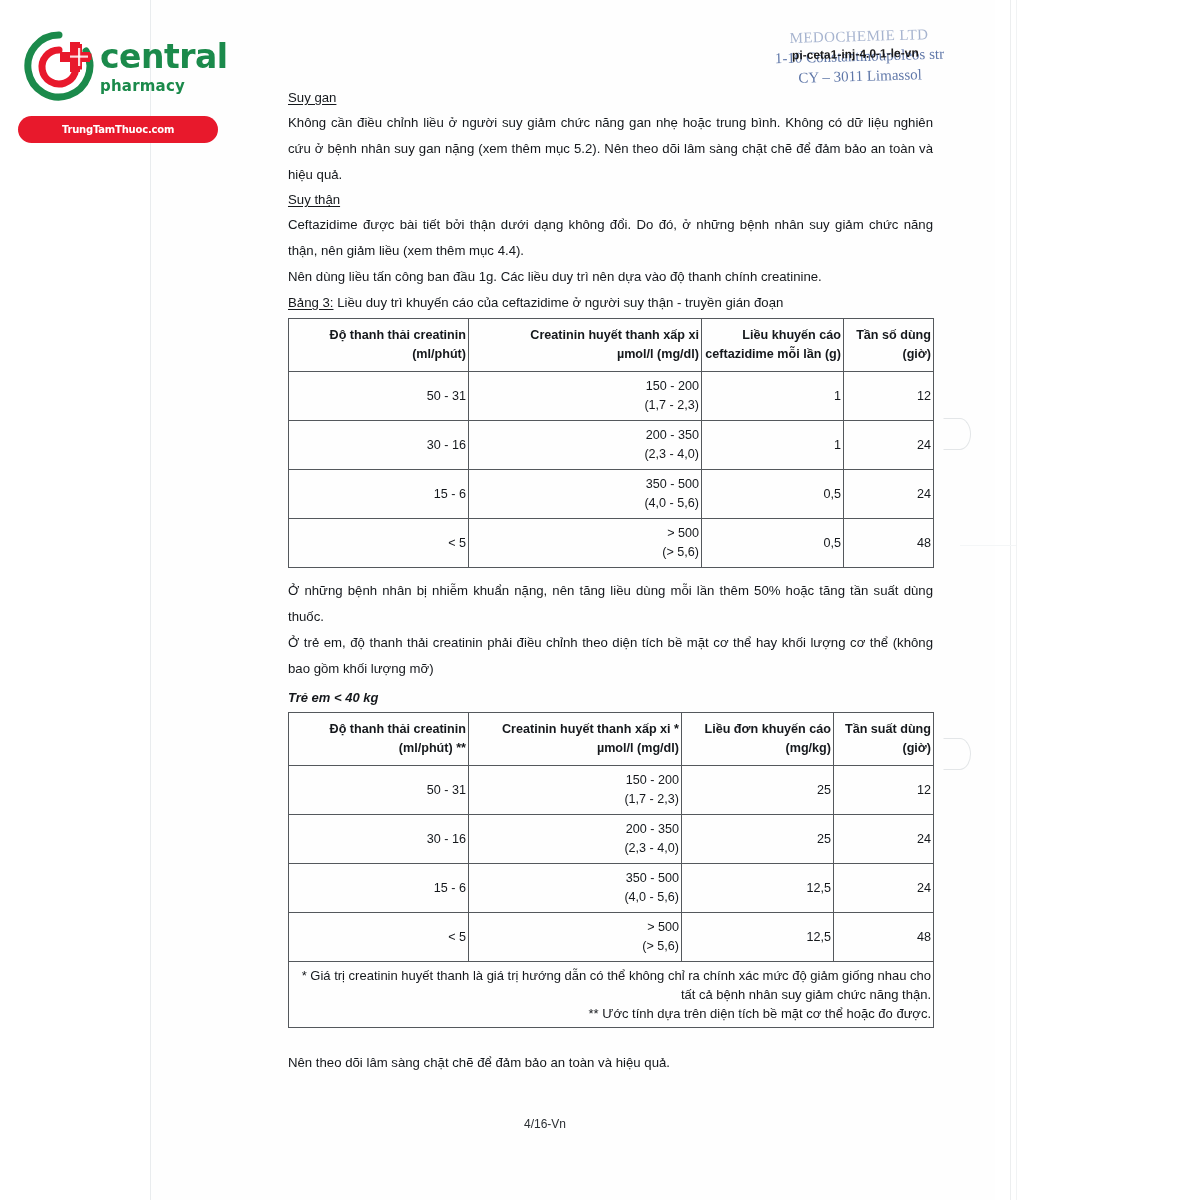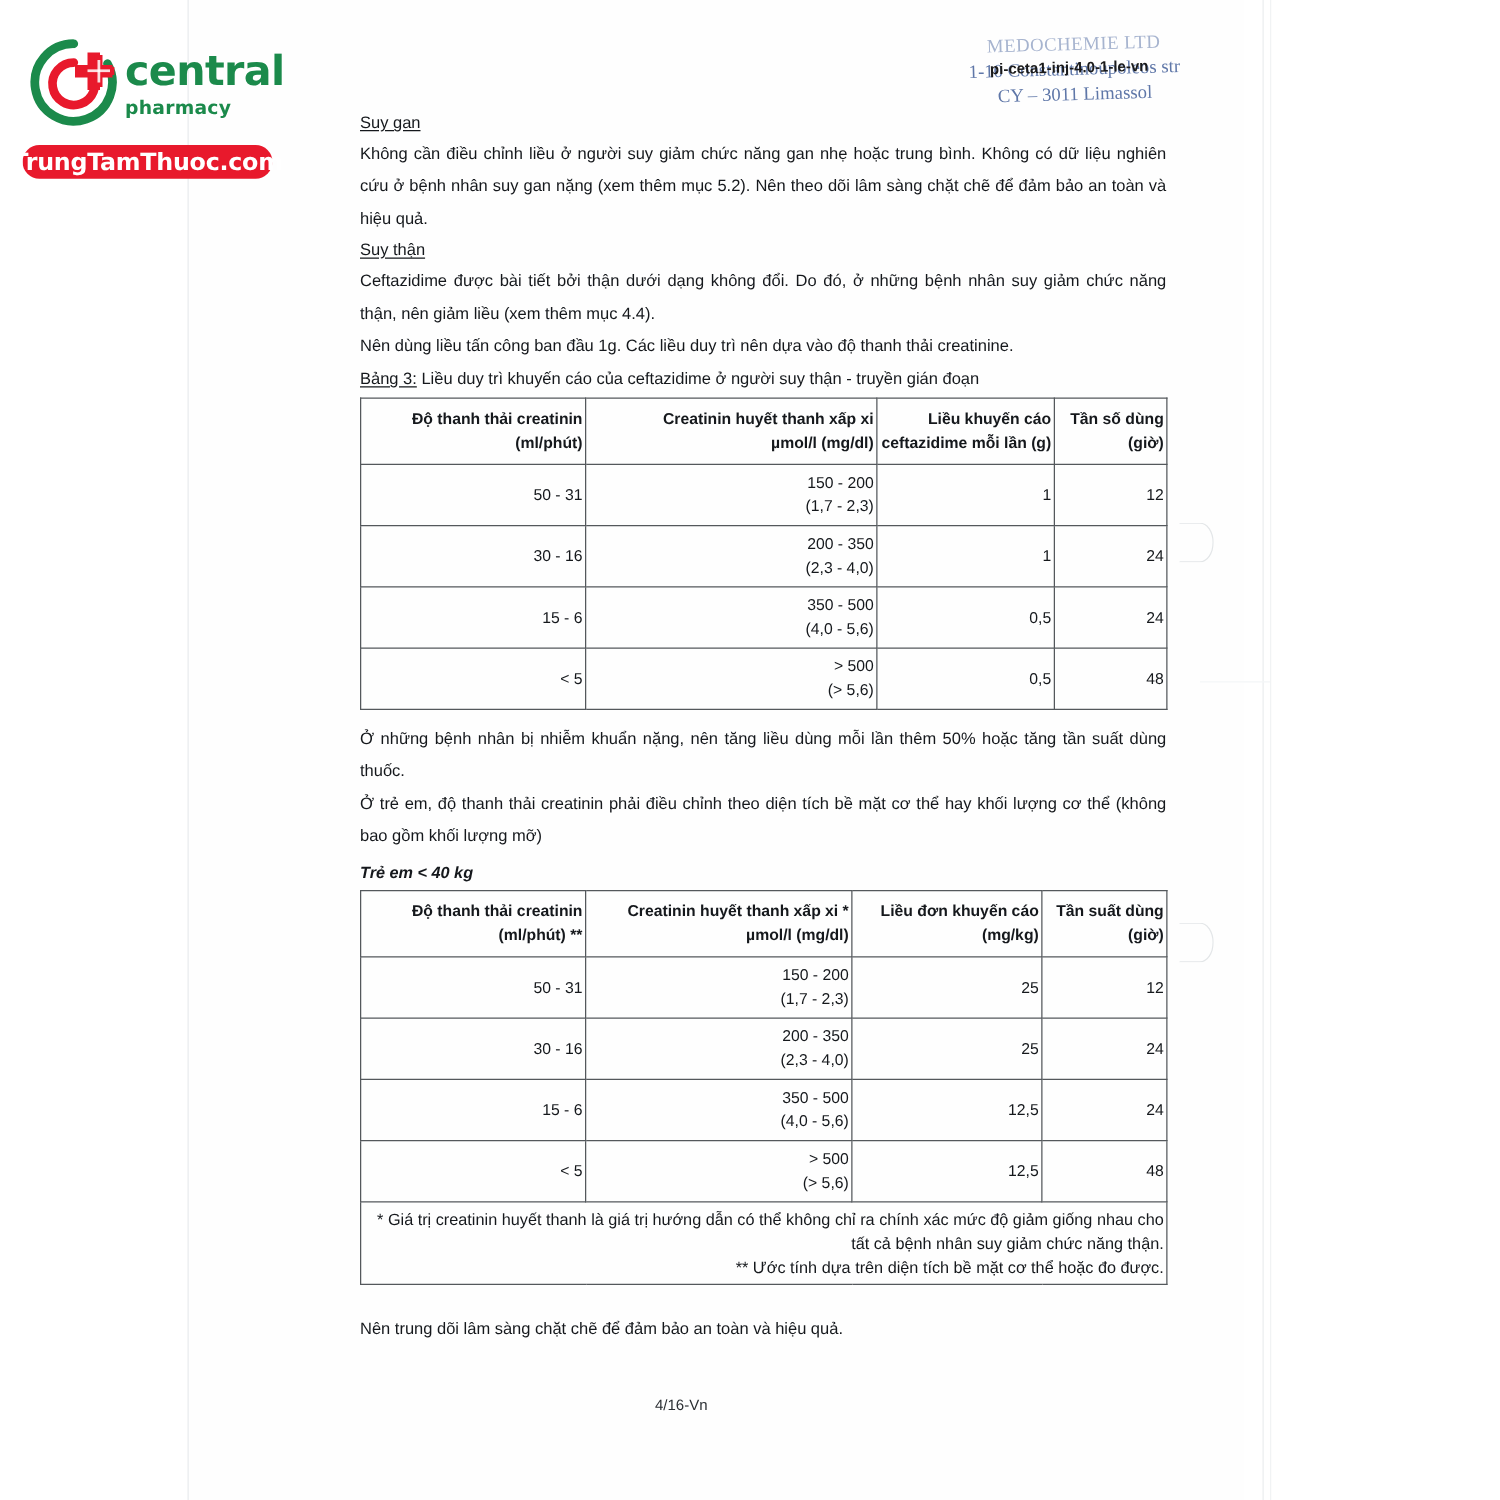--- a/index.html
+++ b/index.html
@@ -89,21 +89,21 @@
     margin-top: 4px;
   }
   #logo-url-pill {
     position: absolute;
     left: 2px; top: 88px;
     width: 200px; height: 27px;
     background: #e8192c;
     border-radius: 14px;
     color: #ffffff;
     font-family: "DejaVu Sans", sans-serif;
-    font-size: 19px;
+    font-size: 10px;
     font-weight: 700;
     display: flex;
     align-items: center;
     justify-content: center;
     letter-spacing: -0.2px;
   }
 
   
   #header-stamp {
     position: absolute;
@@ -264,21 +264,21 @@
   </div>
   <div id="doc-code">pi-ceta1-inj-4.0-1-le-vn</div>
 
   <div id="doc-body">
 
     <p class="sec-head">Suy gan</p>
     <p class="para">Không cần điều chỉnh liều ở người suy giảm chức năng gan nhẹ hoặc trung bình. Không có dữ liệu nghiên cứu ở bệnh nhân suy gan nặng (xem thêm mục 5.2). Nên theo dõi lâm sàng chặt chẽ để đảm bảo an toàn và hiệu quả.</p>
 
     <p class="sec-head">Suy thận</p>
     <p class="para">Ceftazidime được bài tiết bởi thận dưới dạng không đổi. Do đó, ở những bệnh nhân suy giảm chức năng thận, nên giảm liều (xem thêm mục 4.4).</p>
-    <p class="para para-nojust">Nên dùng liều tấn công ban đầu 1g. Các liều duy trì nên dựa vào độ thanh thải creatinine.</p>
+    <p class="para para-nojust">Nên dùng liều tấn công ban đầu 1g. Các liều duy trì nên dựa vào độ thanh chính creatinine.</p>
 
     <p class="tbl-caption">
       <span class="cap-label">Bảng 3:</span><span> Liều duy trì khuyến cáo của ceftazidime ở người suy thận - truyền gián đoạn</span>
     </p>
 
 
     <div id="tbl1-wrap">
       <table class="dose-table" id="tbl-adults">
         <colgroup>
           <col style="width:180px">
@@ -420,17 +420,17 @@
           <tr>
             <td class="notes-cell" colspan="4">
               <span class="note-line">* Giá trị creatinin huyết thanh là giá trị hướng dẫn có thể không chỉ ra chính xác mức độ giảm giống nhau cho tất cả bệnh nhân suy giảm chức năng thận.</span>
               <span class="note-line">** Ước tính dựa trên diện tích bề mặt cơ thể hoặc đo được.</span>
             </td>
           </tr>
         </tbody>
       </table>
     </div>
 
-    <p class="para closing-para">Nên trung dõi lâm sàng chặt chẽ để đảm bảo an toàn và hiệu quả.</p>
+    <p class="para closing-para">Nên theo dõi lâm sàng chặt chẽ để đảm bảo an toàn và hiệu quả.</p>
   </div>
 
   <div id="page-footer">4/16-Vn</div>
 </div>
 
 </body></html>

